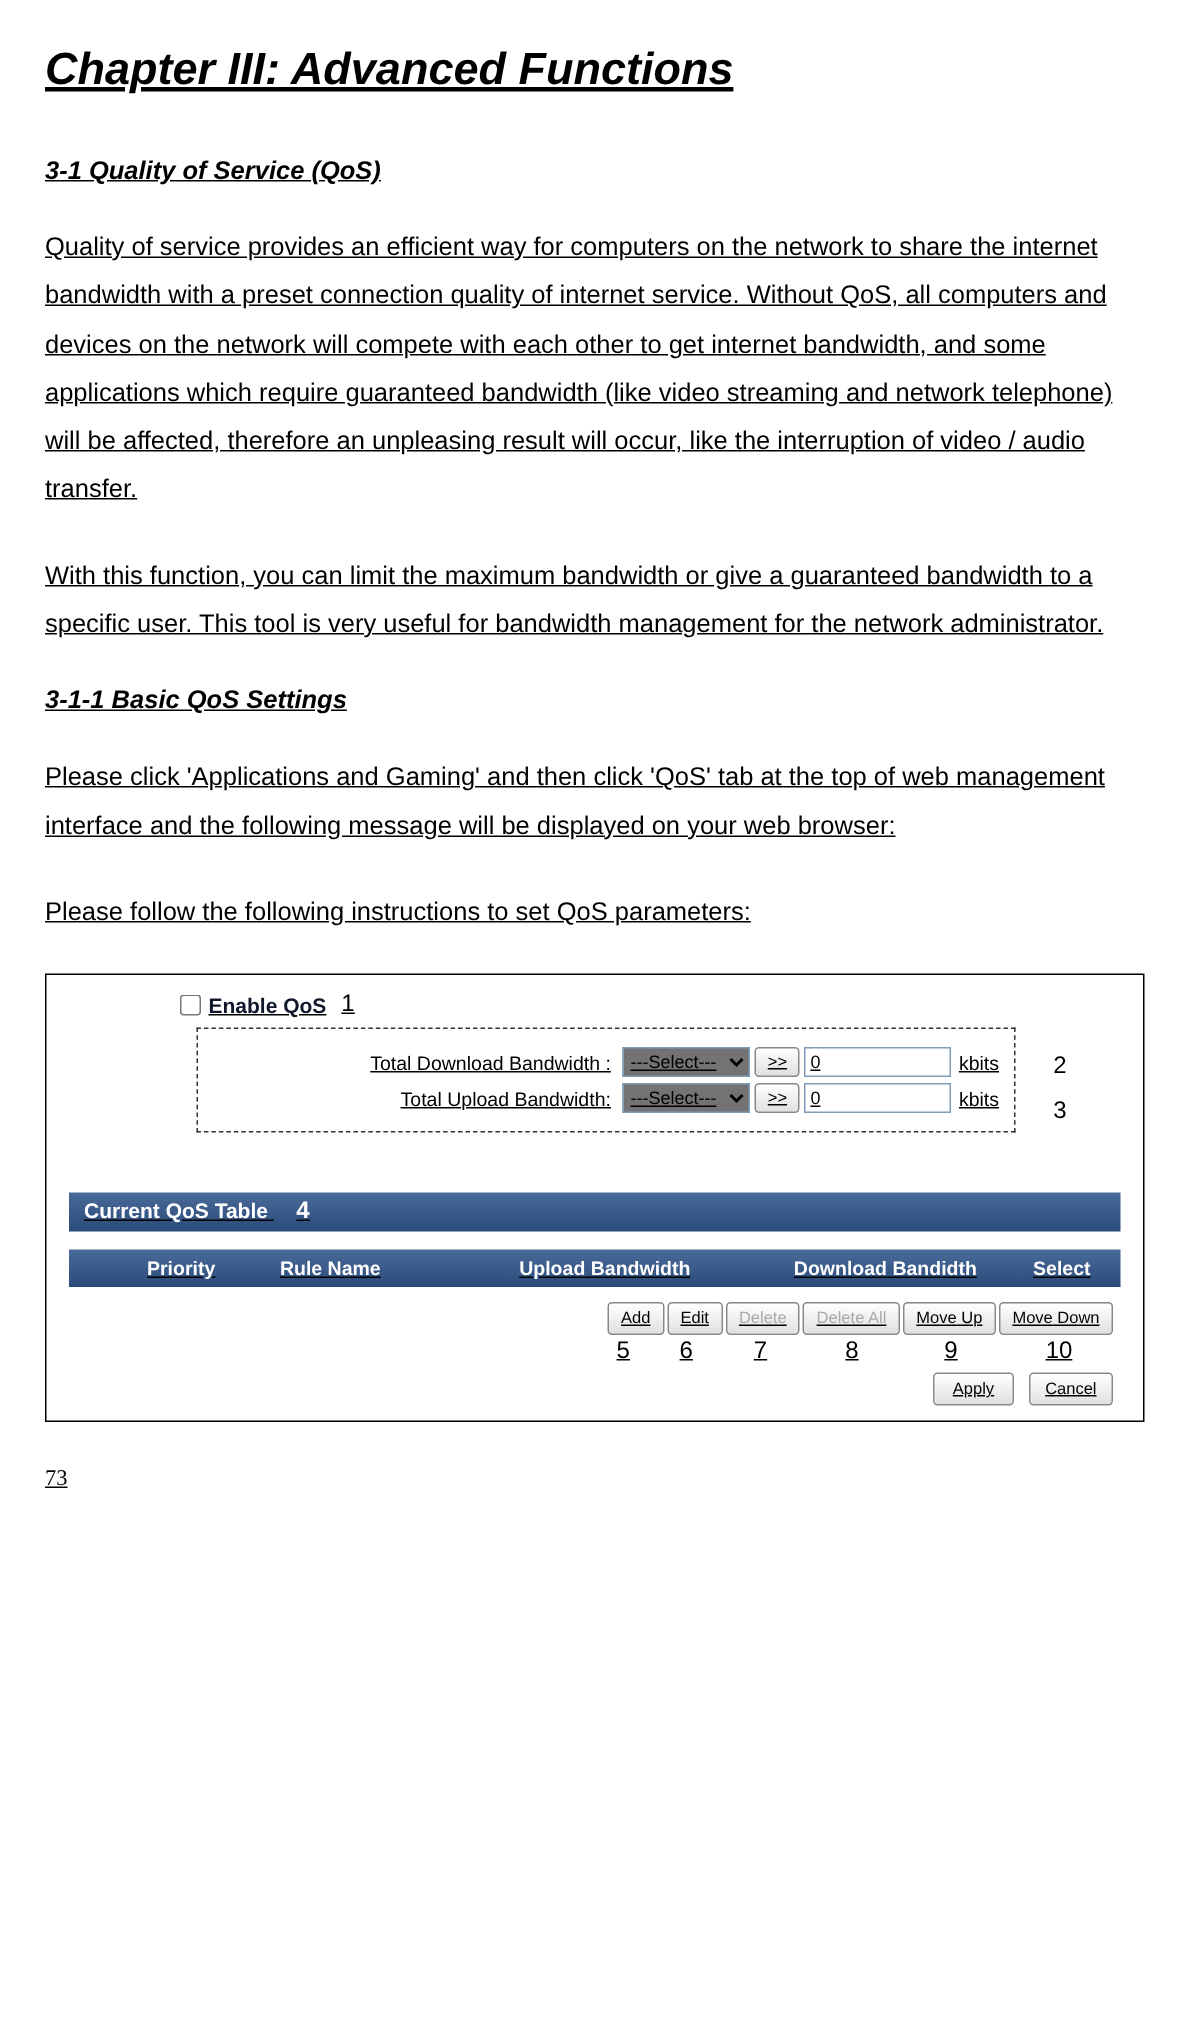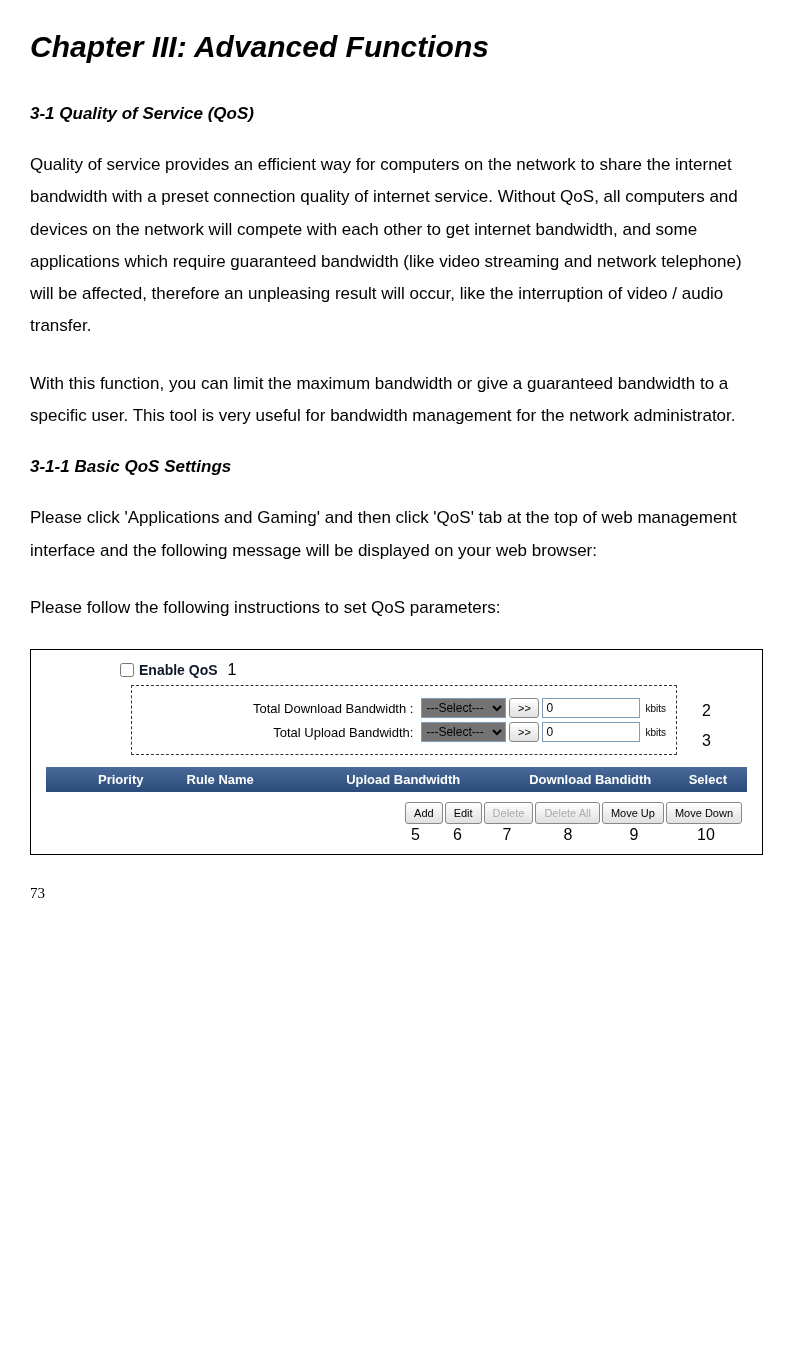--- a/index.html
+++ b/index.html
@@ -5,20 +5,21 @@
     body {
       font-family: Arial, sans-serif;
       background: #fff;
       margin: 0;
       padding: 0;
       width: 793px;
     }
     .page {
       padding: 30px 30px 20px 30px;
       box-sizing: border-box;
+      text-decoration: underline;
     }
     .chapter-title {
       font-size: 30px;
       font-style: italic;
       font-weight: bold;
       margin-bottom: 40px;
     }
     .section-title {
       font-size: 17px;
       font-style: italic;
@@ -100,21 +101,21 @@
     }
     .bw-input {
       width: 90px;
       height: 18px;
       font-size: 12px;
       border: 1px solid #7f9db9;
       padding: 0 3px;
     }
     .bw-unit {
       margin-left: 5px;
-      font-size: 10px;
+      font-size: 13px;
     }
     .right-callouts {
       position: absolute;
       right: -35px;
       top: 10px;
       font-size: 16px;
       line-height: 30px;
     }
     .table-title-bar {
       background: linear-gradient(#4a6a9a, #2a4a7a);
@@ -240,20 +241,24 @@
         <button class="bw-arrow-btn">&gt;&gt;</button>
         <input class="bw-input" value="0" style="">
         <span class="bw-unit">kbits</span>
       </div>
       <div class="right-callouts">
         <div>2</div>
         <div>3</div>
       </div>
     </div>
 
+    <div class="table-title-bar">
+      <span>Current QoS Table</span>
+      <span class="callout-num-white">4</span>
+    </div>
 
     <div class="table-header">
       <div class="col-priority">Priority</div>
       <div class="col-rule">Rule Name</div>
       <div class="col-upload">Upload Bandwidth</div>
       <div class="col-download">Download Bandidth</div>
       <div class="col-select">Select</div>
     </div>
 
     <div class="btn-row">
@@ -267,17 +272,21 @@
 
     <div class="callout-row-bottom">
       <span class="c5">5</span>
       <span class="c6">6</span>
       <span class="c7">7</span>
       <span class="c8">8</span>
       <span class="c9">9</span>
       <span class="c10">10</span>
     </div>
 
+    <div class="apply-row">
+      <button class="btn" style="padding:3px 12px;">Apply</button>
+      <button class="btn" style="padding:3px 10px;">Cancel</button>
+    </div>
 
   </div>
 
   <div class="page-number">73</div>
 </div>
 
 </body></html>

